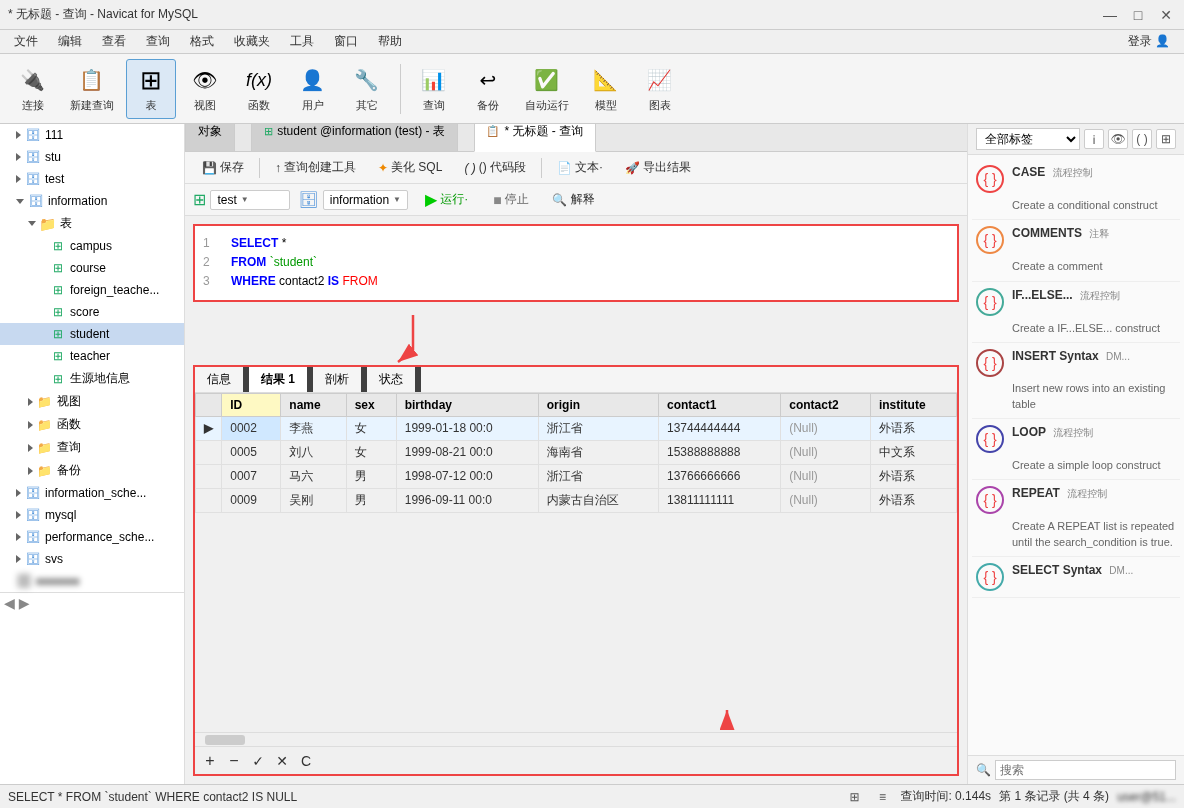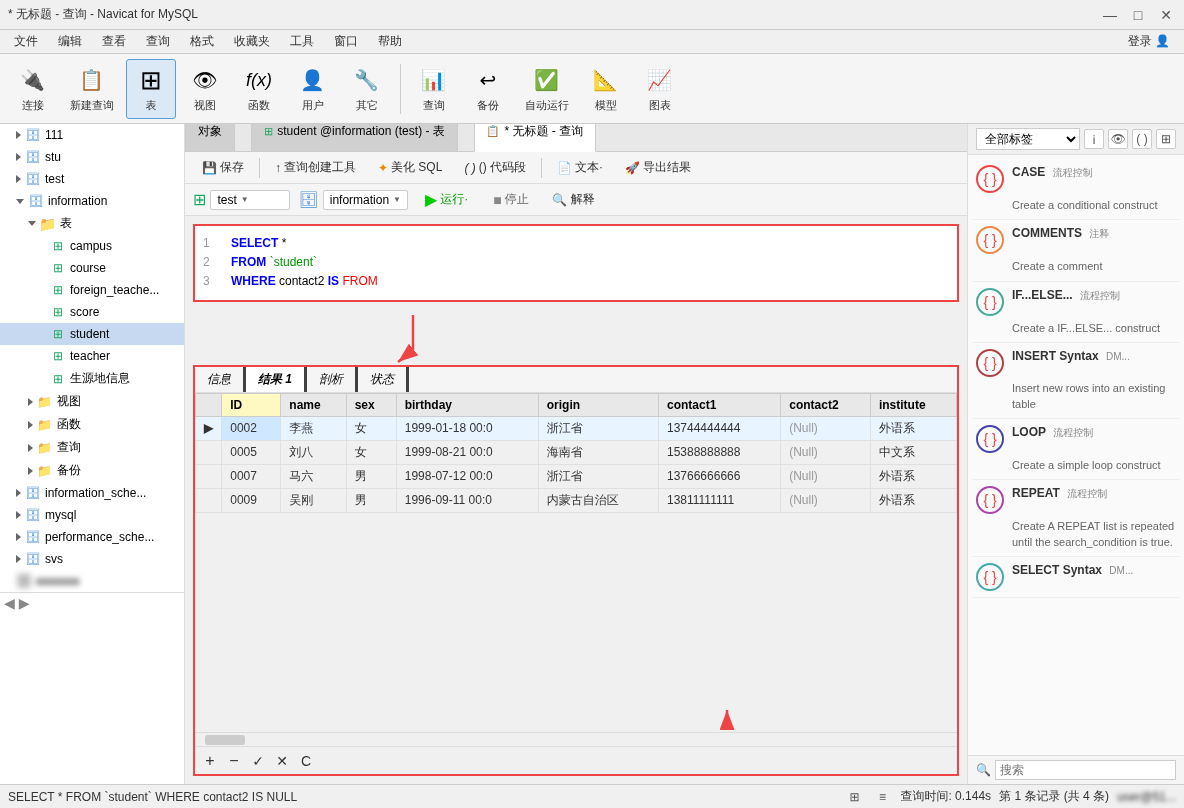--- a/index.html
+++ b/index.html
@@ -60,21 +60,21 @@
 
     
     .sql-editor { background: #fff; border: 2px solid #e44; margin: 8px; padding: 8px; font-family: Consolas, monospace; font-size: 13px; line-height: 1.6; position: relative; }
     .sql-line { display: flex; gap: 8px; }
     .line-num { color: #999; min-width: 20px; user-select: none; }
     .kw { color: #00f; font-weight: bold; }
 
     
     .results-section { border: 2px solid #e44; margin: 0 8px 8px 8px; display: flex; flex-direction: column; }
     .results-tabs { display: flex; border-bottom: 1px solid #ddd; background: #f5f5f5; }
-    .result-tab { padding: 4px 12px; cursor: pointer; font-size: 12px; border-right: 3px solid #404040; font-style: italic; }
+    .result-tab { padding: 4px 12px; cursor: pointer; font-size: 12px; border-right: 6px solid #404040; }
     .result-tab.active { background: #fff; font-weight: bold; color: #000000; }
 
     
     .data-table-container { overflow: auto; flex: 1; }
     .data-table { width: 100%; border-collapse: collapse; font-size: 12px; }
     .data-table th { background: #e8e8e8; padding: 4px 8px; border: 1px solid #ccc; text-align: left; font-weight: bold; color: #000; }
     .data-table th.pk { background: #fef9c3; }
     .data-table td { padding: 3px 8px; border: 1px solid #e0e0e0; color: #333; }
     .data-table tr:first-child td { background: #e8f4ff; }
     .data-table td.null-val { color: #999; }

